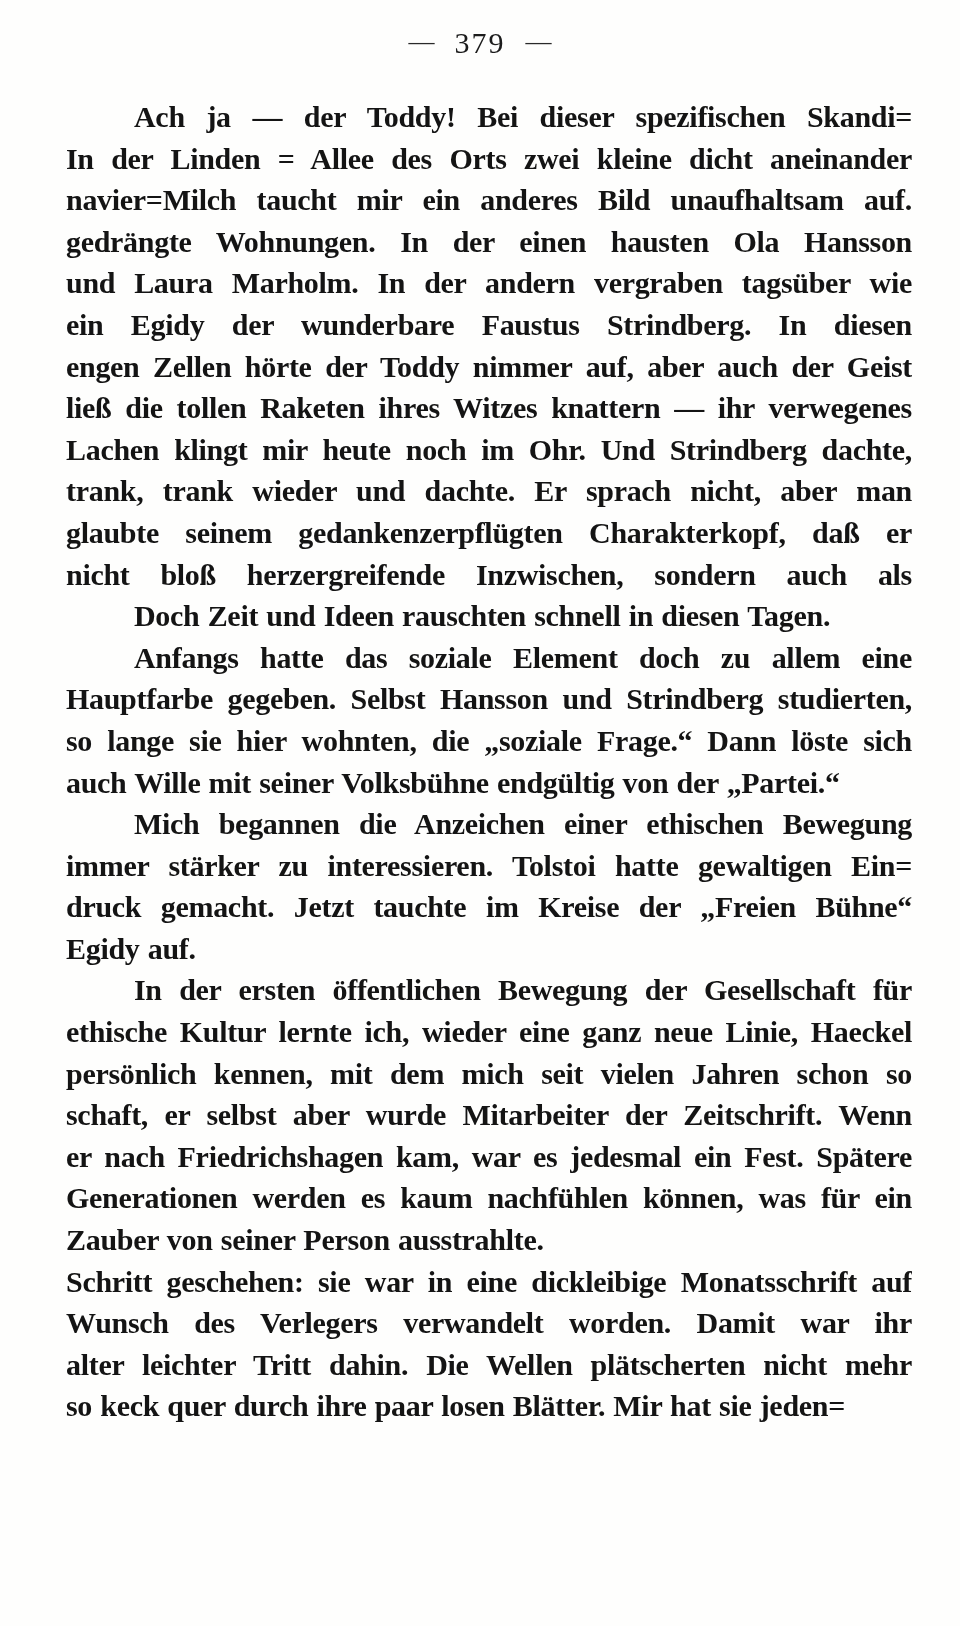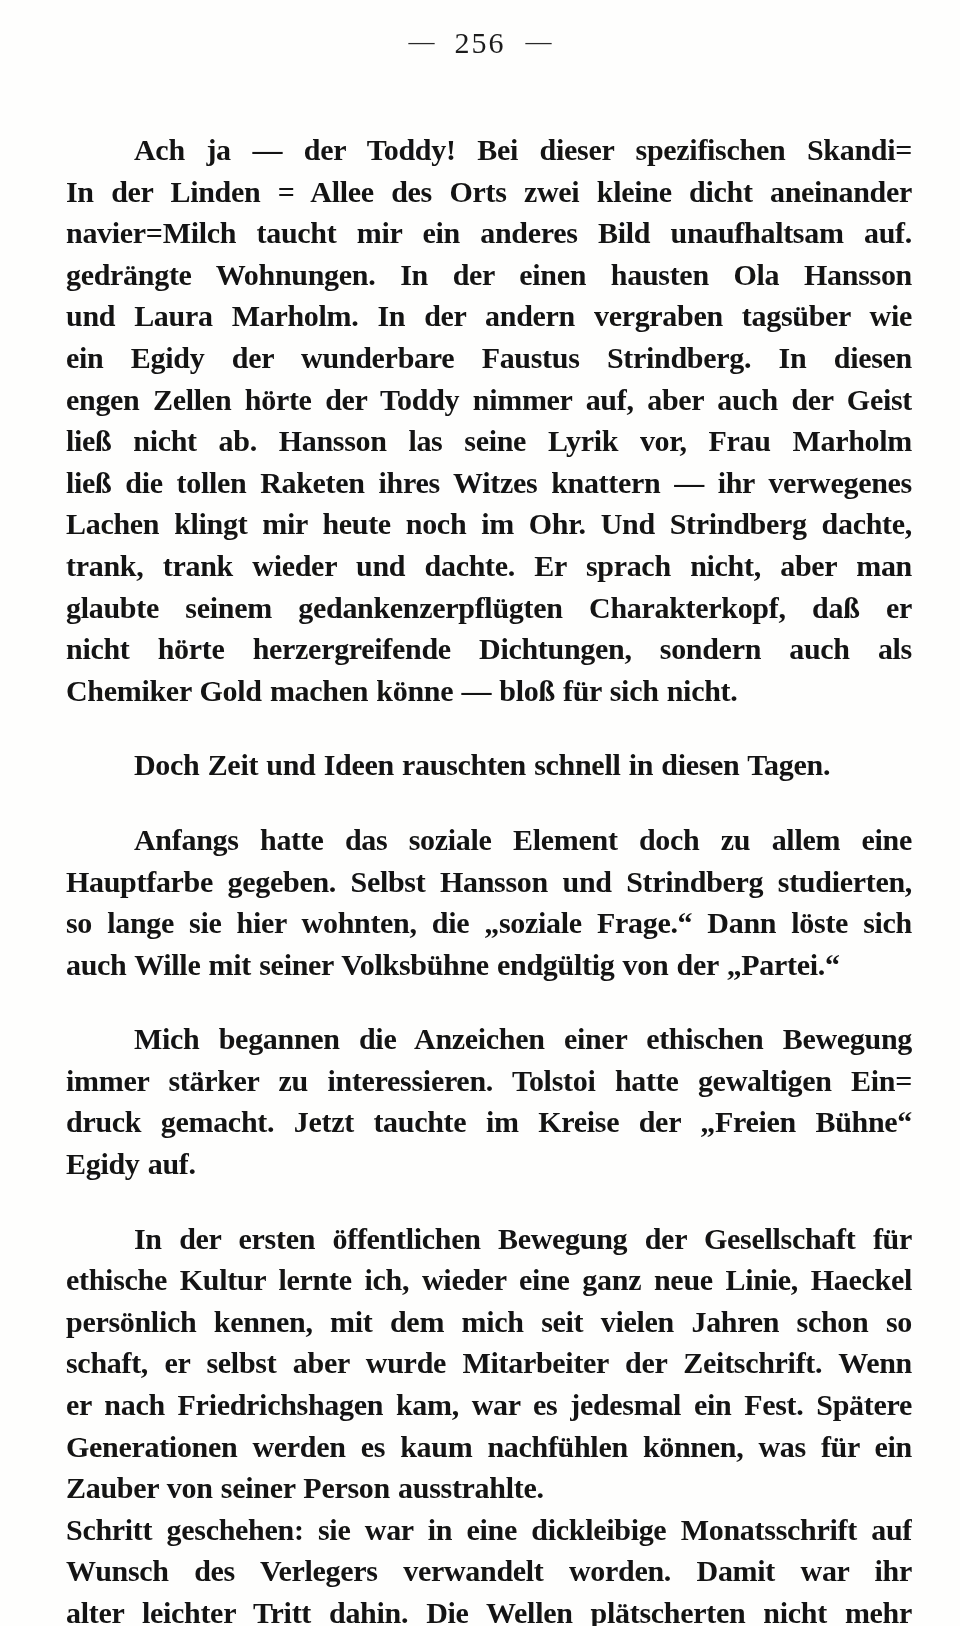--- a/index.html
+++ b/index.html
@@ -48,48 +48,45 @@
     word-spacing: 1px;
   }
   .line {
     text-align: justify;
     text-align-last: justify;
     height: 41.6px;
     overflow: hidden;
   }
   .line.first {
     text-indent: 68px;
-    margin-top: 33px;
   }
   .line.last {
     text-align-last: left;
   }
 </style>
 </head>
 <body>
 
 <div class="page">
   <div class="page-header">
-    <span class="dash">—</span><span class="pagenum">256</span><span class="dash">—</span>
+    <span class="dash">—</span><span class="pagenum">379</span><span class="dash">—</span>
   </div>
   <div class="text-block" id="text-block">
       <div class="line first">Ach ja — der Toddy!  Bei dieser spezifischen Skandi=</div>
       <div class="line">In der Linden = Allee des Orts zwei kleine dicht aneinander</div>
       <div class="line">navier=Milch taucht mir ein anderes Bild unaufhaltsam auf.</div>
       <div class="line">gedrängte Wohnungen.  In der einen hausten Ola Hansson</div>
       <div class="line">und Laura Marholm.  In der andern vergraben tagsüber wie</div>
       <div class="line">ein Egidy der wunderbare Faustus Strindberg.  In diesen</div>
       <div class="line">engen Zellen hörte der Toddy nimmer auf, aber auch der Geist</div>
-      <div class="line">ließ nicht ab.  Hansson las seine Lyrik vor, Frau Marholm</div>
       <div class="line">ließ die tollen Raketen ihres Witzes knattern — ihr verwegenes</div>
       <div class="line">Lachen klingt mir heute noch im Ohr.  Und Strindberg dachte,</div>
       <div class="line">trank, trank wieder und dachte.  Er sprach nicht, aber man</div>
       <div class="line">glaubte seinem gedankenzerpflügten Charakterkopf, daß er</div>
-      <div class="line">nicht hörte herzergreifende Dichtungen, sondern auch als</div>
-      <div class="line last">Chemiker Gold machen könne — bloß für sich nicht.</div>
+      <div class="line">nicht bloß herzergreifende Inzwischen, sondern auch als</div>
       <div class="line first last">Doch Zeit und Ideen rauschten schnell in diesen Tagen.</div>
       <div class="line first">Anfangs hatte das soziale Element doch zu allem eine</div>
       <div class="line">Hauptfarbe gegeben.  Selbst Hansson und Strindberg studierten,</div>
       <div class="line">so lange sie hier wohnten, die „soziale Frage.“  Dann löste sich</div>
       <div class="line last">auch Wille mit seiner Volksbühne endgültig von der „Partei.“</div>
       <div class="line first">Mich begannen die Anzeichen einer ethischen Bewegung</div>
       <div class="line">immer stärker zu interessieren.  Tolstoi hatte gewaltigen Ein=</div>
       <div class="line">druck gemacht.  Jetzt tauchte im Kreise der „Freien Bühne“</div>
       <div class="line last">Egidy auf.</div>
       <div class="line first">In der ersten öffentlichen Bewegung der Gesellschaft für</div>

